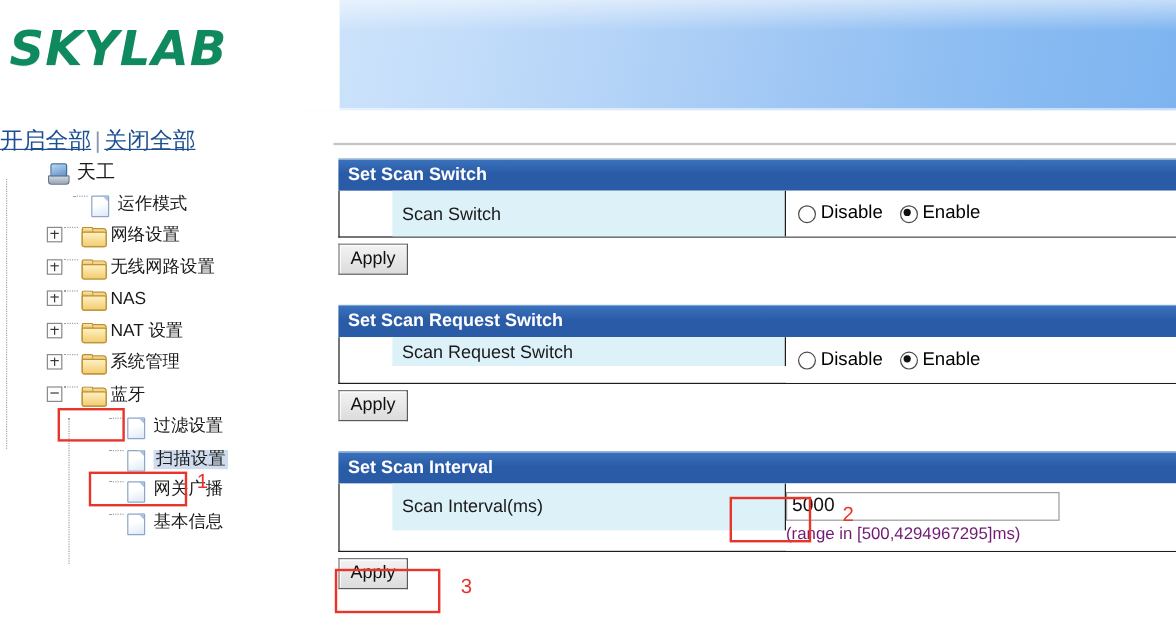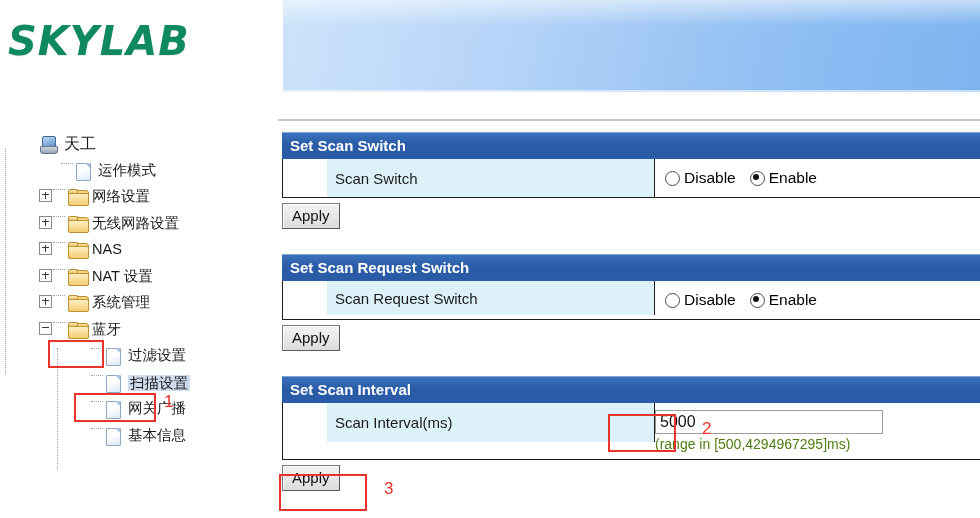--- a/index.html
+++ b/index.html
@@ -375,39 +375,42 @@
     border: 1px solid #9c9c9c;
     background: #ffffff;
     width: 228px;
     height: 24px;
     padding: 0 4px;
     box-sizing: border-box;
     outline: none;
   }
   .hint {
     font-size: 14px;
-    color: #4d7c0f;
+    color: #701a75;
     margin-top: 2px;
   }
 </style>
 </head>
 <body>
 
 <div id="screen">
 
   <div id="banner">
     <div id="banner-sheen"></div>
   </div>
 
   <div id="logo-area">
     <div id="logo-text">SKYLAB</div>
   </div>
 
   <div id="sidebar">
 
+    <div id="toggle-links">
+      <a>开启全部</a><span class="sep">|</span><a>关闭全部</a>
+    </div>
 
     <div id="tree">
 
       <div class="tnode root">
         <span class="ico-pc">
           <span class="scr"></span>
             <span class="base"></span>
         </span>
         <span class="label">天工</span>
       </div>
@@ -557,21 +560,21 @@
         </div>
       </div>
       <div class="apply-row">
         <button class="btn-apply">Apply</button>
       </div>
     </div>
 
     <div class="section" style="top:162px;">
       <div class="sec-head">Set Scan Request Switch</div>
       <div class="sec-table">
-        <div class="cell-label" style="height:34px;">Scan Request Switch</div>
+        <div class="cell-label" style="height:24px;">Scan Request Switch</div>
         <div class="cell-value" style="height:38px;">
           <label class="radio-wrap">
             <span class="radio"></span>
             <span>Disable</span>
           </label>
           <label class="radio-wrap">
             <span class="radio on"></span>
             <span>Enable</span>
           </label>
         </div>

